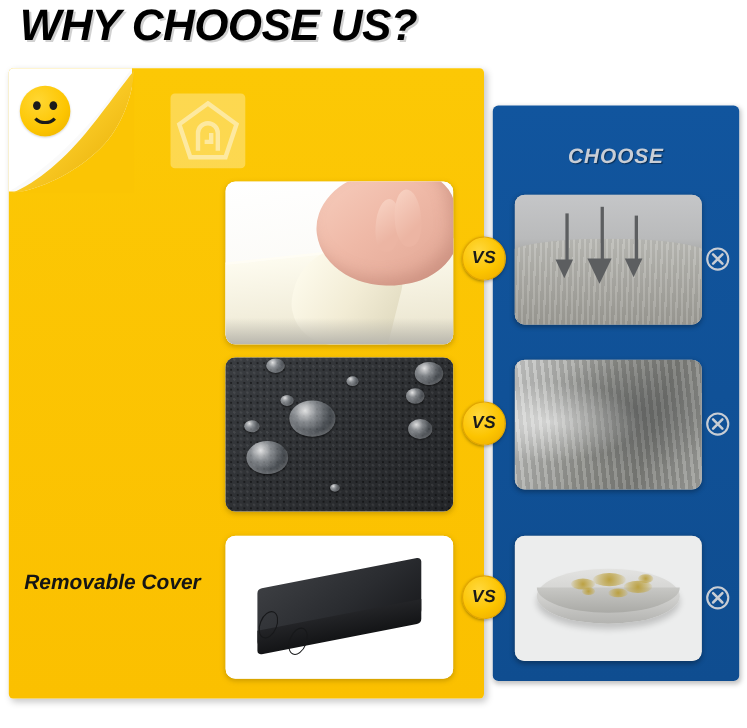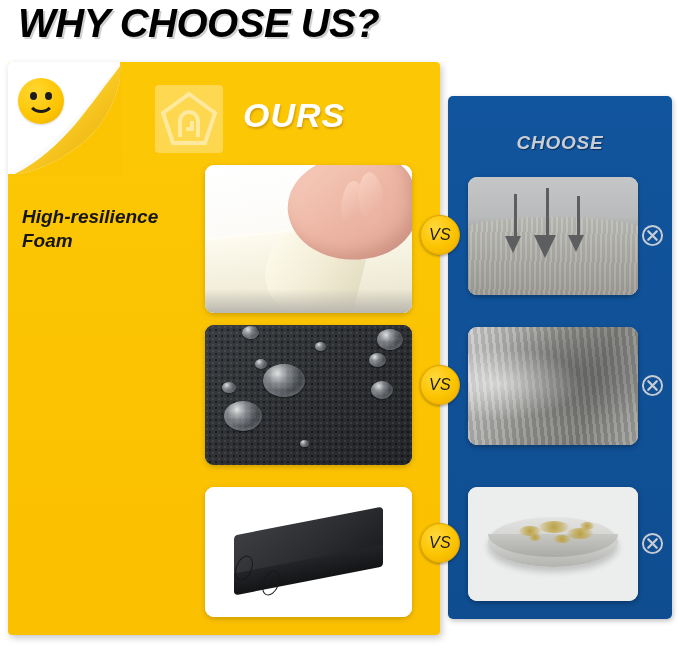--- a/index.html
+++ b/index.html
@@ -307,21 +307,21 @@
   
   .vs-badge {
     position: absolute;
     left: 420px;
     width: 40px; height: 40px;
     border-radius: 50%;
     background: radial-gradient(circle at 38% 32%, #ffd83d 0%, #fcc400 55%, #e9a900 100%);
     border: 1.5px solid #e0a400;
     box-shadow: 0 1px 3px rgba(0,0,0,0.35);
     display: flex; align-items: center; justify-content: center;
-    font-size: 16px; font-weight: normal; font-style: italic;
+    font-size: 16px; font-weight: bold; font-style: italic;
     color: #1a1a1a; letter-spacing: 0.4px;
   }
   .vs-badge.v0 { top: 215px; }
   .vs-badge.v1 { top: 365px; }
   .vs-badge.v2 { top: 523px; }
 
   
   .x-circle {
     position: absolute;
     left: 641px;
@@ -367,23 +367,22 @@
     <path d="M114 2 C112 30 100 58 80 76 C58 96 30 110 2 114 L114 114 Z" fill="#fbc504"></path>
   </svg>
 
   <div class="logo-box">
     <svg viewBox="0 0 68 68" width="68" height="68">
       <polygon points="34,9 60,28 50,58 18,58 8,28" fill="none" stroke="#fde9a0" stroke-width="4"></polygon>
       <path d="M25 52 L25 36 A9 9 0 0 1 43 36 L43 52" fill="none" stroke="#fde9a0" stroke-width="4"></path>
       <path d="M31 44 L37 44 L37 36" fill="none" stroke="#fde9a0" stroke-width="4"></path>
     </svg>
   </div>
-  <div class="ours-label">OURS</div>
-
-  <div class="feature-label f0">High-resilience Foam</div>
+
+  <div class="feature-label f2">Removable Cover</div>
 
   <div class="ours-photo p0">
     <div class="foam-bg"></div>
     <div class="foam-slab"></div>
     <div class="foam-pinch"></div>
     <div class="hand">
       <div class="finger f-a"></div>
       <div class="finger f-b"></div>
     </div>
     <div class="foam-shadow"></div>

